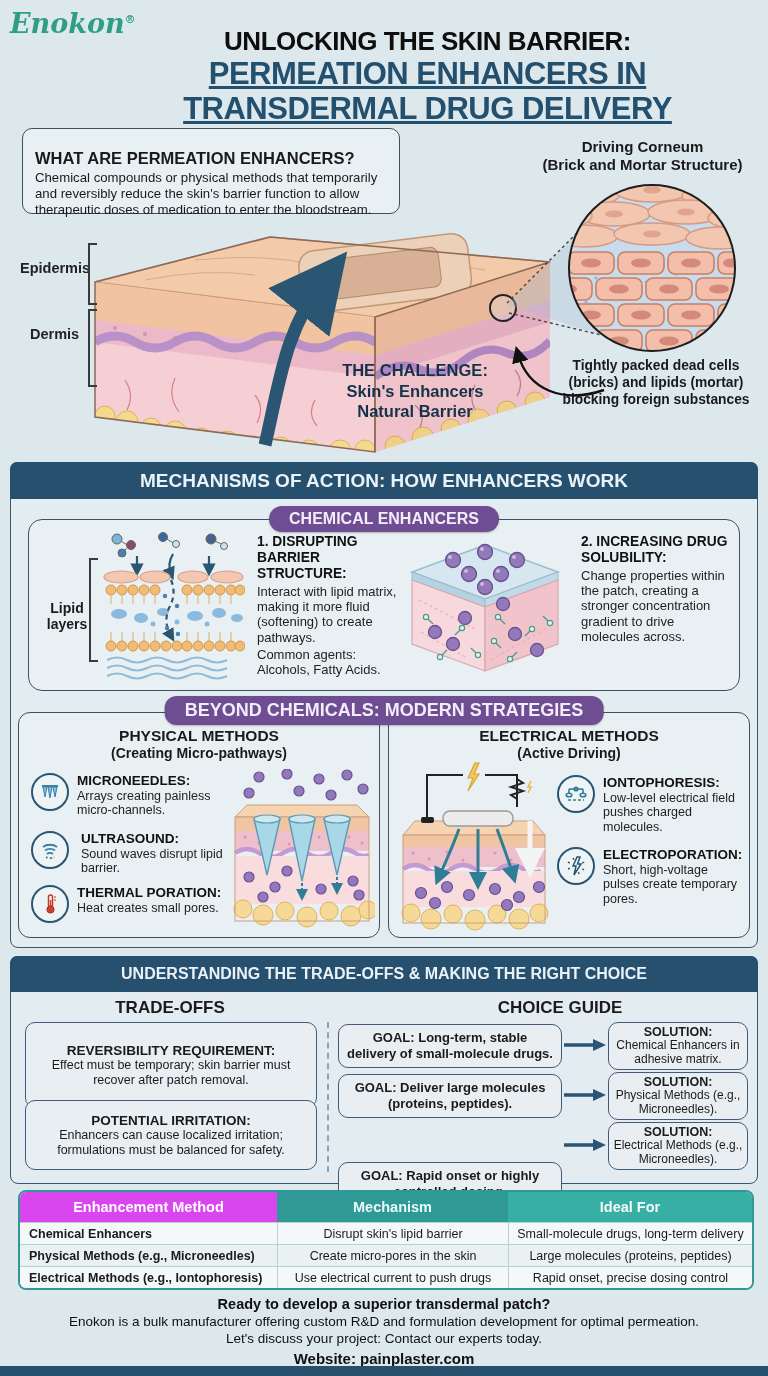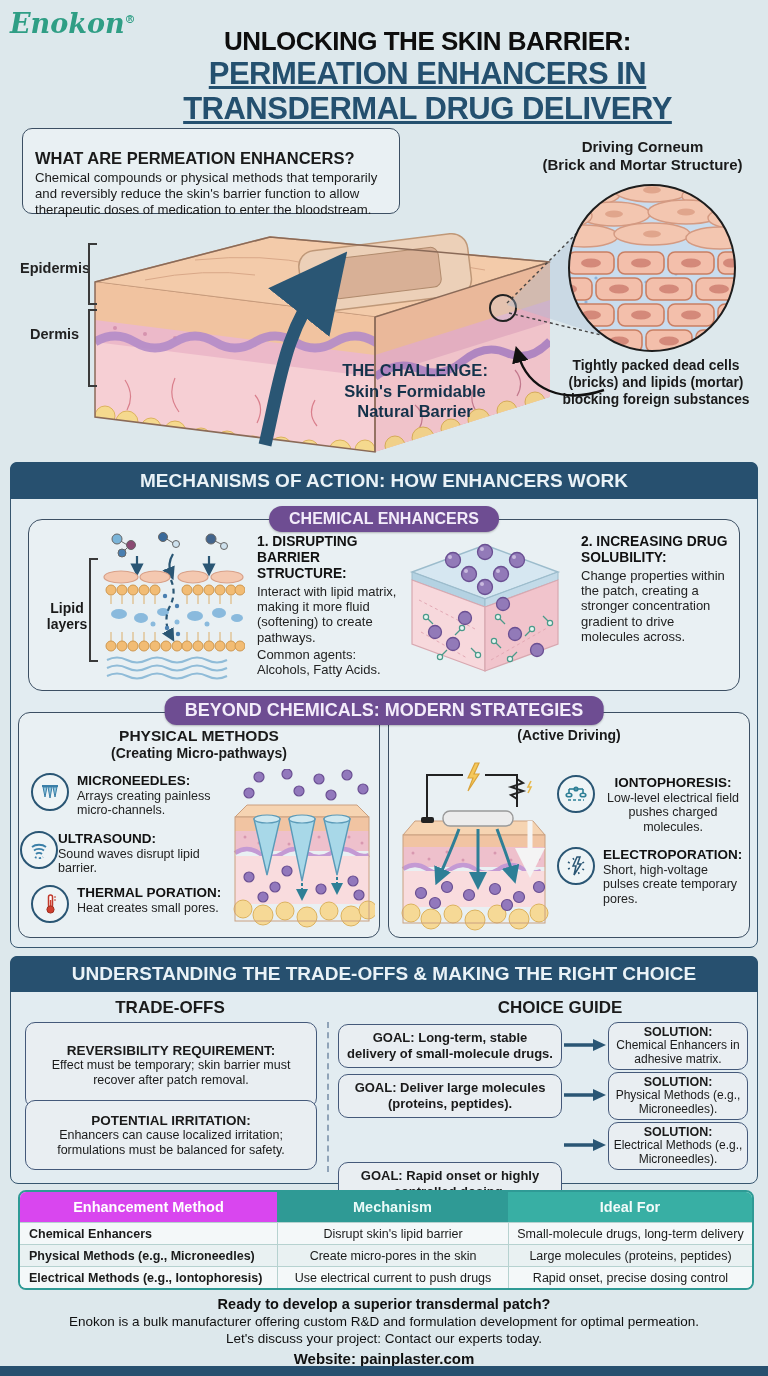--- a/index.html
+++ b/index.html
@@ -225,21 +225,21 @@
 
   <div class="abs c" style="left:556px;top:358px;width:200px;font-size:13.8px;font-weight:bold;line-height:1.22;">Tightly packed dead cells (bricks) and lipids (mortar) blocking foreign substances</div>
 
   <div class="abs smlbl" style="left:20px;top:260px;">Epidermis</div>
   <div class="abs bracket" style="left:88px;top:243px;height:62px;"></div>
   <div class="abs smlbl" style="left:30px;top:326px;">Dermis</div>
   <div class="abs bracket" style="left:88px;top:309px;height:78px;"></div>
 
   <div class="abs c" style="left:295px;top:360px;width:240px;font-size:16.5px;font-weight:bold;color:#14324a;line-height:1.25;">
     <div>THE CHALLENGE:</div>
-    <div>Skin's Formidable</div>
+    <div>Skin's Enhancers</div>
     <div>Natural Barrier</div>
   </div>
 
   <div class="abs panel" style="left:10px;top:462px;width:748px;height:486px;"></div>
   <div class="abs band" style="left:10px;top:462px;width:748px;height:37px;font-size:19px;">MECHANISMS OF ACTION: HOW ENHANCERS WORK</div>
 
   <div class="abs pill" style="left:50%;transform:translateX(-50%);top:506px;font-size:16px;z-index:3;">CHEMICAL ENHANCERS</div>
 
   <div class="abs obox" style="left:28px;top:519px;width:712px;height:172px;border-radius:14px;z-index:1;">
     <div class="abs c" style="left:10px;top:80px;width:56px;font-size:14px;font-weight:bold;line-height:1.15;">Lipid layers</div>
@@ -440,21 +440,21 @@
               <polygon points="15,7 19,7 17,17"></polygon>
             </g>
           </svg>
       </div>
       <div style="flex:1;">
         <div class="item-title">MICRONEEDLES:</div>
         <div class="item-body">Arrays creating painless micro-channels.</div>
       </div>
     </div>
 
-    <div class="abs" style="left:1px;top:118px;display:flex;gap:0;width:196px;">
+    <div class="abs" style="left:12px;top:118px;display:flex;gap:12px;width:196px;">
       <div class="iconcirc">
         <svg width="24" height="24" viewBox="0 0 24 24" fill="none" stroke="#3a7fa8" stroke-width="1.8">
             <path d="M5 9 a9 6 0 0 1 14 0"></path>
             <path d="M7 12.5 a6.5 4.5 0 0 1 10 0"></path>
             <path d="M9 16 a4 3 0 0 1 6 0"></path>
             <path d="M8 19 a5 3 0 0 0 8 0" stroke-dasharray="2,2"></path>
           </svg>
       </div>
       <div style="flex:1;">
         <div class="item-title">ULTRASOUND:</div>
@@ -540,20 +540,21 @@
           <circle cx="124" cy="112" r="5"></circle>
           <circle cx="58" cy="102" r="5"></circle>
           <circle cx="130" cy="126" r="5"></circle>
           <circle cx="34" cy="128" r="5"></circle>
       </g>
     </svg>
   </div>
 
   <div class="abs obox" style="left:388px;top:712px;width:362px;height:226px;border-radius:12px;">
     <div class="abs c" style="left:0;top:14px;width:100%;">
+      <div style="font-size:15.5px;font-weight:bold;">ELECTRICAL METHODS</div>
       <div style="font-size:14px;font-weight:bold;">(Active Driving)</div>
     </div>
 
     <svg class="abs" style="left:10px;top:46px;" width="150" height="172" viewBox="0 0 150 172">
       <defs>
           <marker id="tealhead2" markerWidth="6" markerHeight="6" refX="3" refY="3" orient="auto">
             <path d="M0,0 L6,3 L0,6 z" fill="#2e7f96"></path>
           </marker>
       <marker id="whitehead" markerWidth="6" markerHeight="6" refX="3" refY="3" orient="auto">
             <path d="M0,0 L6,3 L0,6 z" fill="#f4f4f4"></path>
@@ -616,21 +617,21 @@
         <svg width="24" height="24" viewBox="0 0 24 24" fill="none" stroke="#2e7f96" stroke-width="1.6">
             <path d="M5 7 L19 7"></path>
             <circle cx="12" cy="7" r="1.8"></circle>
             <line x1="5" y1="7" x2="5" y2="11"></line>
             <line x1="19" y1="7" x2="19" y2="11"></line>
             <ellipse cx="5" cy="13" rx="2.8" ry="1.8"></ellipse>
             <ellipse cx="19" cy="13" rx="2.8" ry="1.8"></ellipse>
             <path d="M4 18 L20 18" stroke-dasharray="3,2"></path>
           </svg>
       </div>
-      <div style="flex:1;text-align:center;">
+      <div style="flex:1;">
         <div class="item-title">IONTOPHORESIS:</div>
         <div class="item-body">Low-level electrical field pushes charged molecules.</div>
       </div>
     </div>
 
     <div class="abs" style="left:168px;top:134px;display:flex;gap:8px;width:186px;">
       <div class="iconcirc">
         <svg width="24" height="24" viewBox="0 0 24 24" fill="none" stroke="#2a5674" stroke-width="1.5">
             <polygon points="13,3 9,12 12,12 10,21 17,10 13.5,10 16,3"></polygon>
             <line x1="4" y1="8" x2="6.5" y2="9.5" stroke-dasharray="2,2"></line>
@@ -642,21 +643,21 @@
           </svg>
       </div>
       <div style="flex:1;">
         <div class="item-title">ELECTROPORATION:</div>
         <div class="item-body">Short, high-voltage pulses create temporary pores.</div>
       </div>
     </div>
   </div>
 
   <div class="abs panel" style="left:10px;top:956px;width:748px;height:228px;"></div>
-  <div class="abs band" style="left:10px;top:956px;width:748px;height:36px;font-size:19px;">UNDERSTANDING THE TRADE-OFFS &amp; MAKING THE RIGHT CHOICE</div>
+  <div class="abs band" style="left:10px;top:956px;width:748px;height:36px;font-size:16px;">UNDERSTANDING THE TRADE-OFFS &amp; MAKING THE RIGHT CHOICE</div>
 
   <div class="abs c" style="left:30px;top:998px;width:280px;font-size:17px;font-weight:bold;">TRADE-OFFS</div>
   <div class="abs c" style="left:400px;top:998px;width:320px;font-size:17px;font-weight:bold;">CHOICE GUIDE</div>
 
   <div class="abs gbox" style="left:25px;top:1022px;width:292px;height:86px;">
     <div class="c" style="font-size:13.5px;font-weight:bold;">REVERSIBILITY REQUIREMENT:</div>
     <div class="c" style="font-size:12.5px;line-height:1.2;">Effect must be temporary; skin barrier must recover after patch removal.</div>
   </div>
   <div class="abs gbox" style="left:25px;top:1100px;width:292px;height:70px;">
     <div class="c" style="font-size:13.5px;font-weight:bold;">POTENTIAL IRRITATION:</div>

